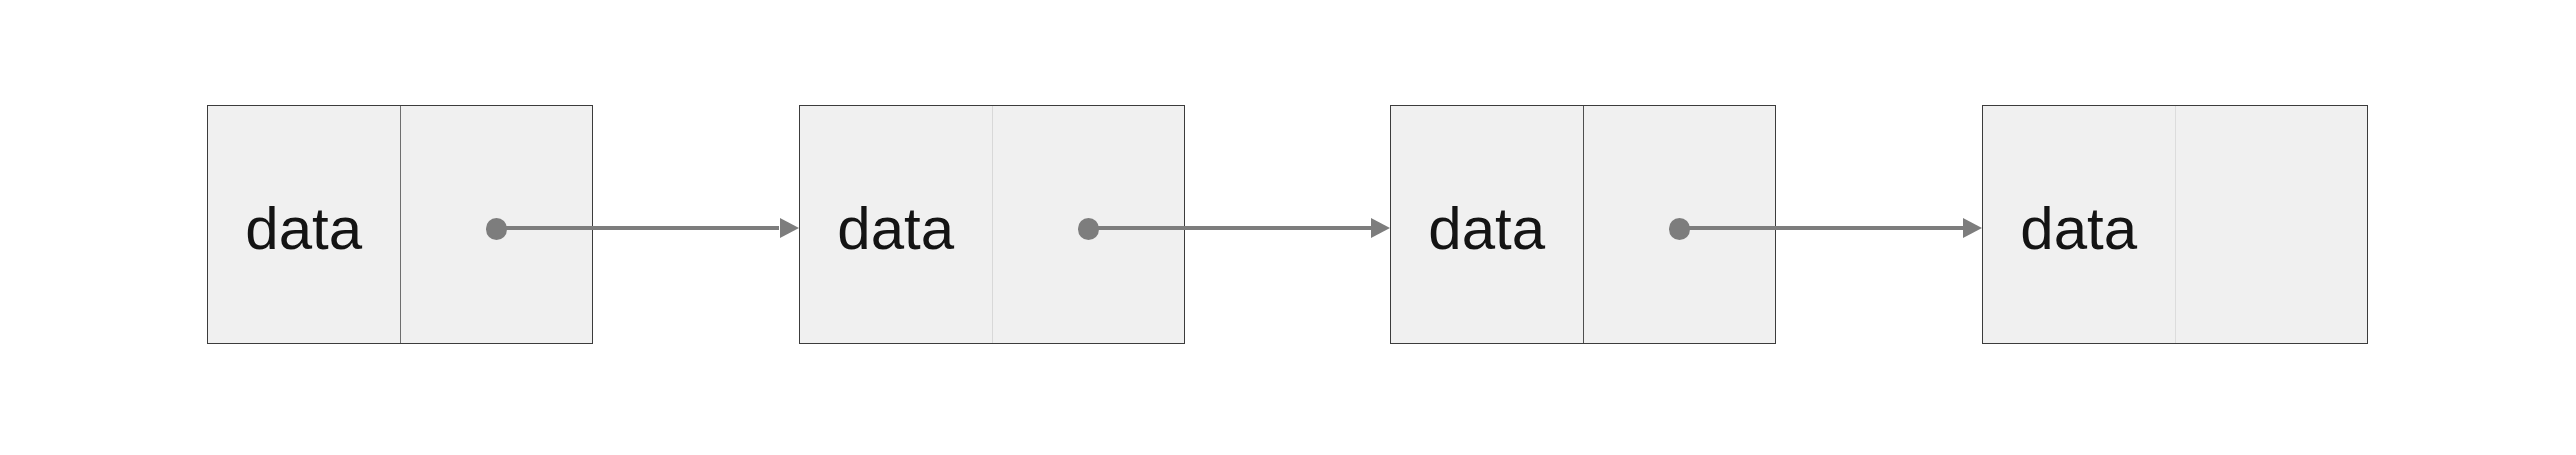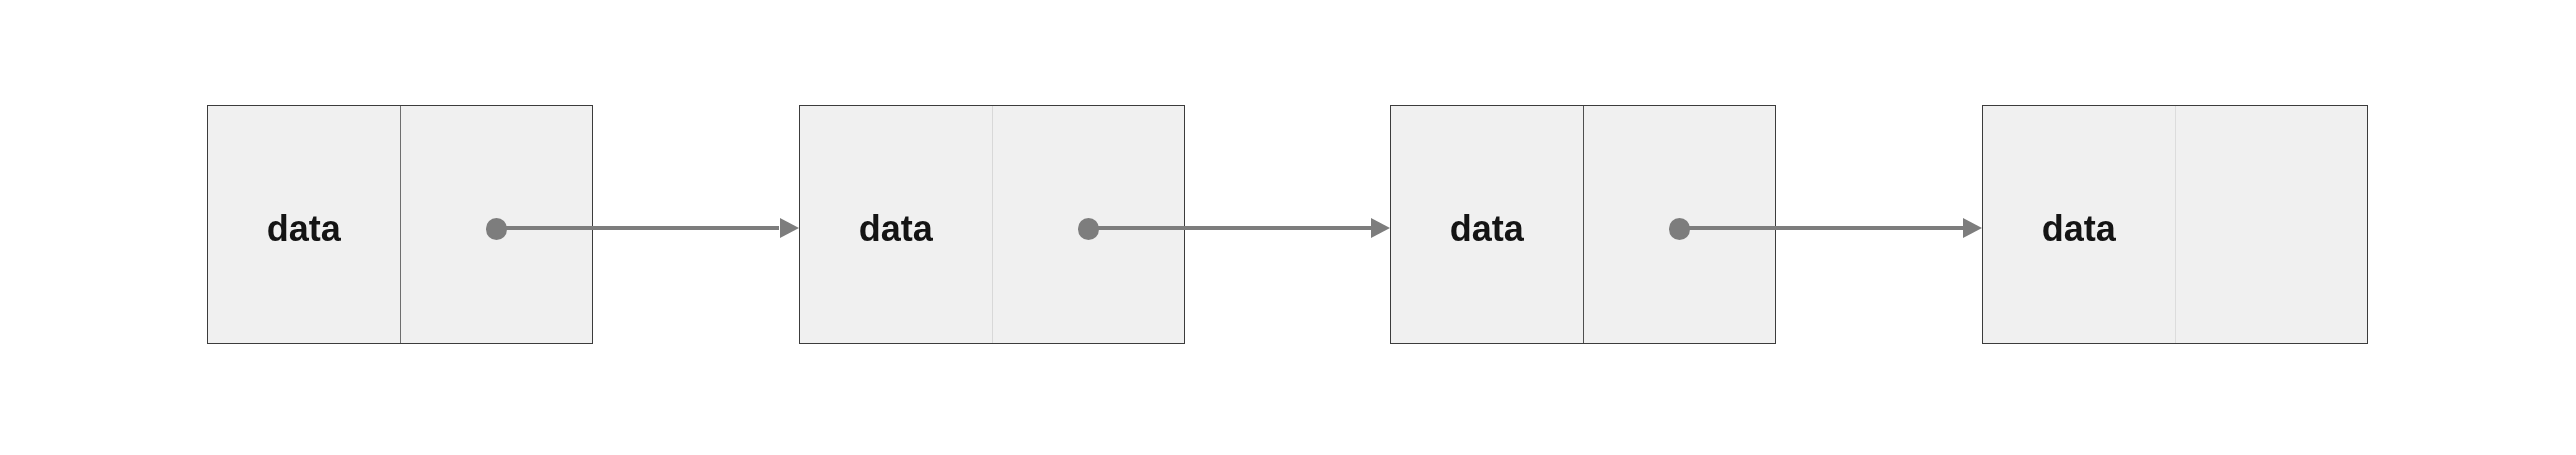--- a/index.html
+++ b/index.html
@@ -28,24 +28,23 @@
   .cell {
     flex: 1 1 0;
     box-sizing: border-box;
     display: flex;
     align-items: center;
     justify-content: center;
     padding-top: 8.6px; 
   }
   .data-cell { border-right: 1.7px solid #9a9a9a; }
   .label {
-    font-size: 36px;
+    font-size: 60px;
     line-height: 1;
     color: #141414;
-    font-weight: bold;
   }
   .dot {
     width: 21.5px;
     height: 21.5px;
     border-radius: 50%;
     background: #7d7d7d;
   }
   .arrow-line {
     position: absolute;
     top: 226px;

